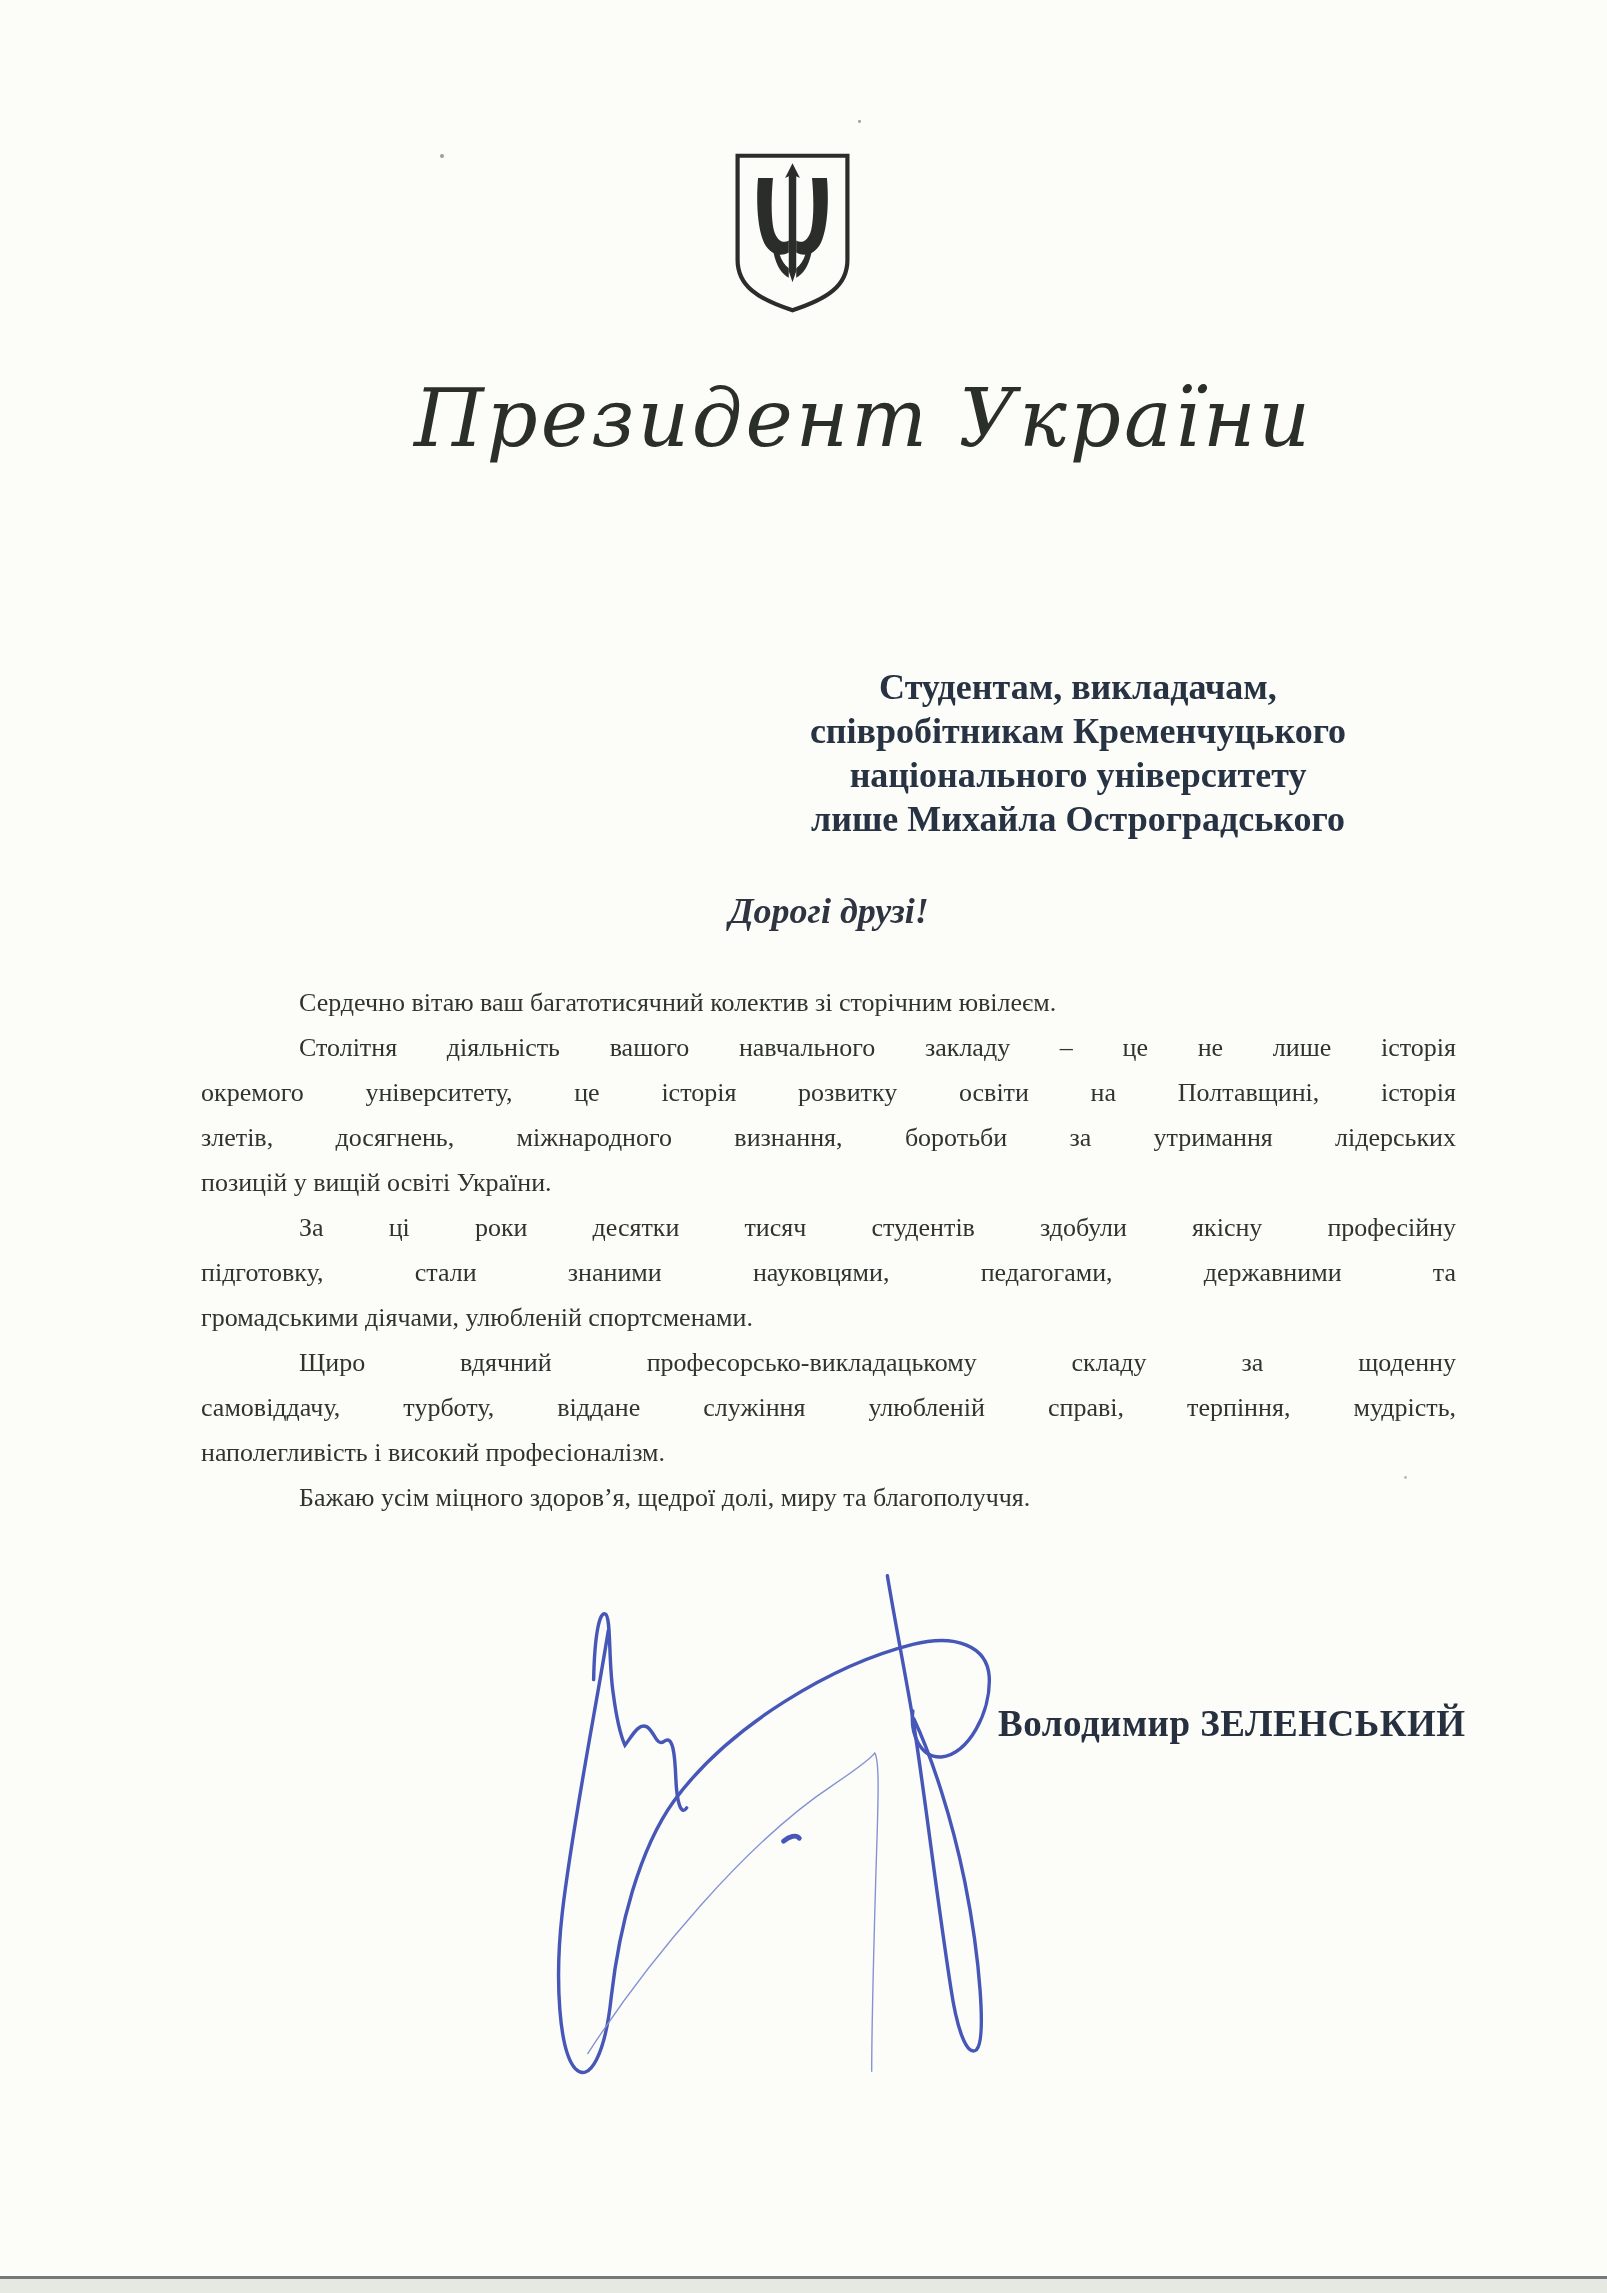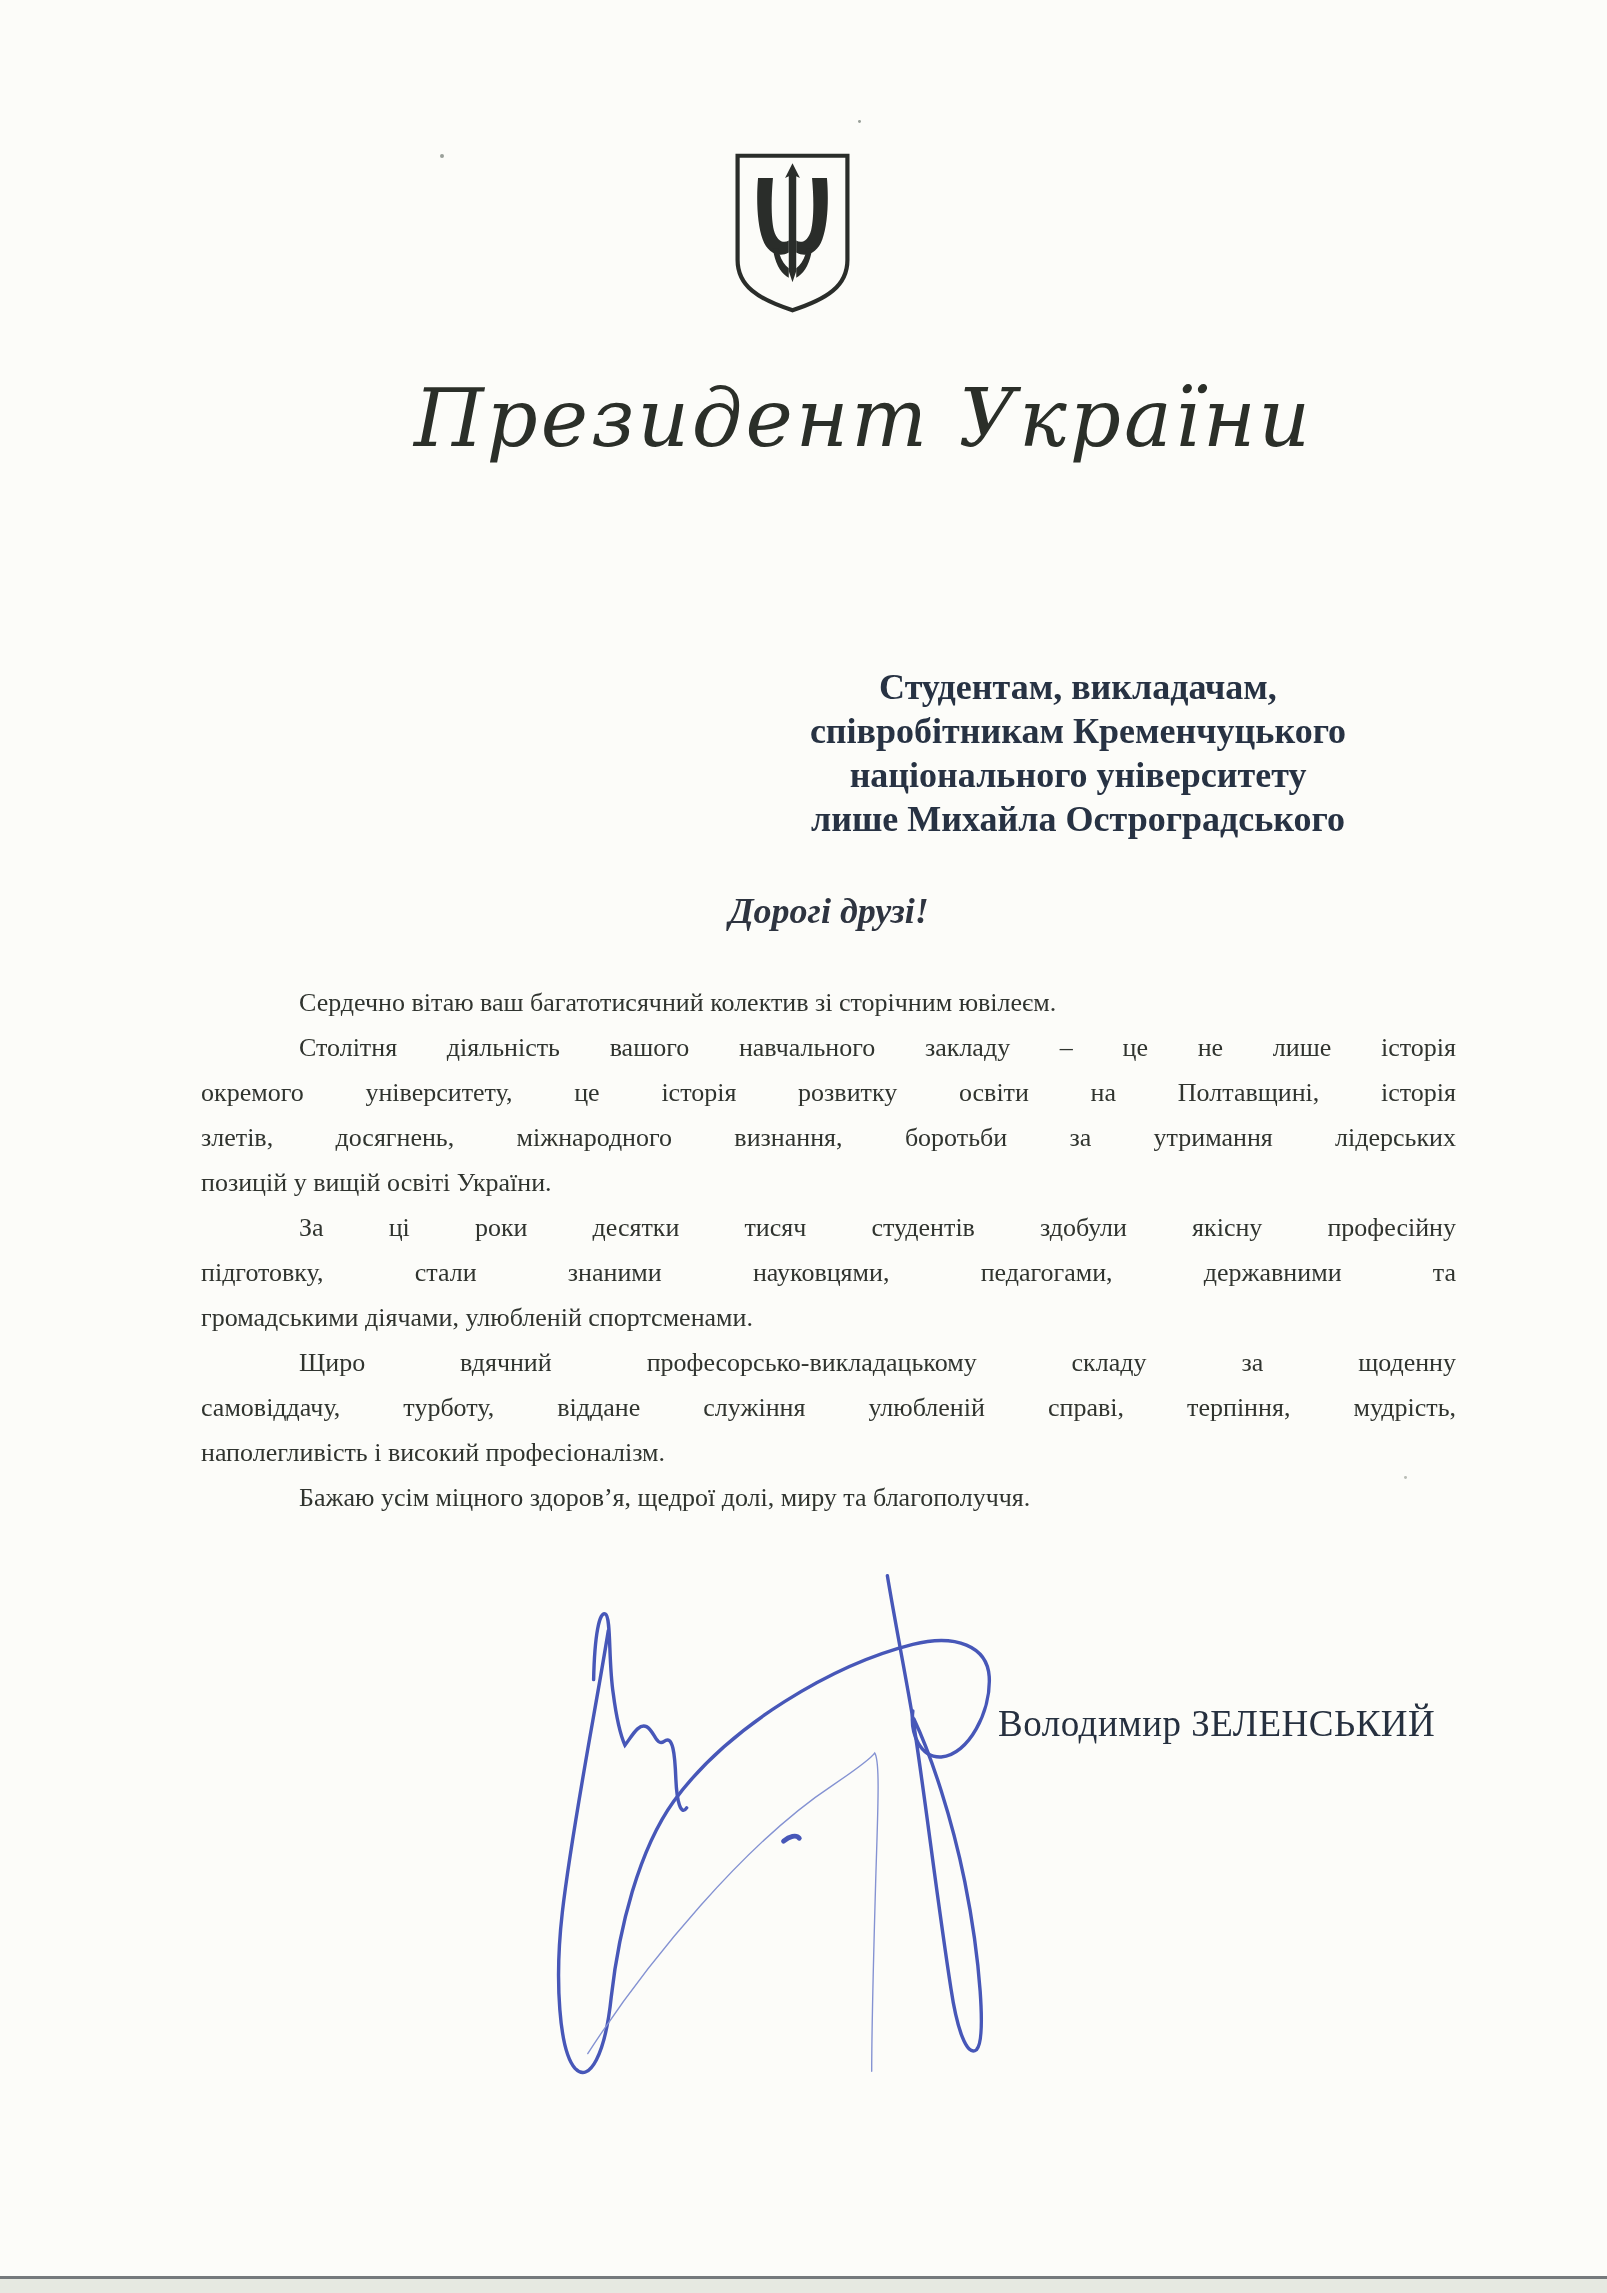--- a/index.html
+++ b/index.html
@@ -62,21 +62,21 @@
   .body-text .line.j { text-align:justify; text-align-last:justify; white-space:normal; }
   .body-text .line.indent { text-indent:98px; }
 
   
   .signature-svg {
     position:absolute; left:529px; top:1558px;
     width:470px; height:534px;
   }
   .signer-name {
     position:absolute; left:998px; top:1702px;
-    font-weight:normal;
+    font-weight:bold;
     font-size:37px;
     letter-spacing:0.5px;
     color:#26303f;
     white-space:nowrap;
   }
 
   
   .speck { position:absolute; border-radius:50%; background:#9aa09a; }
   .scan-edge-line {
     position:absolute; left:0; top:2276px; width:1607px; height:2.9px;

